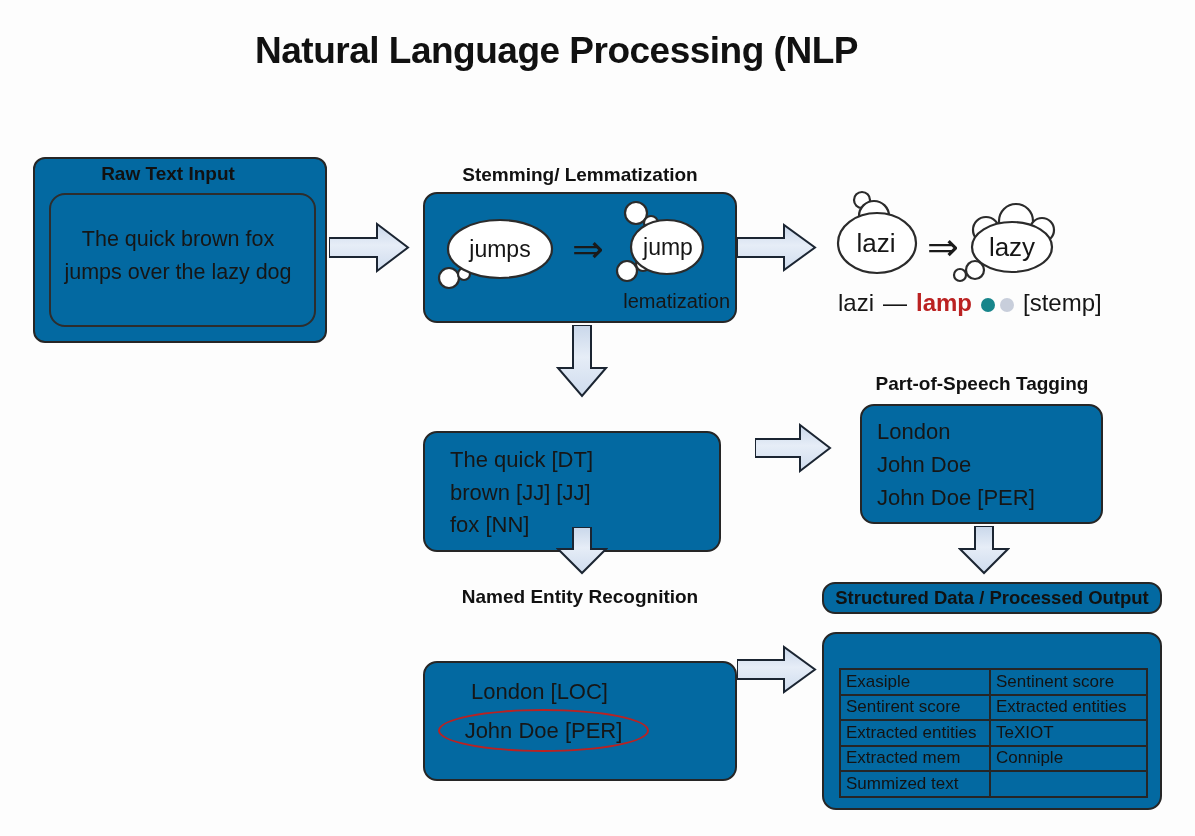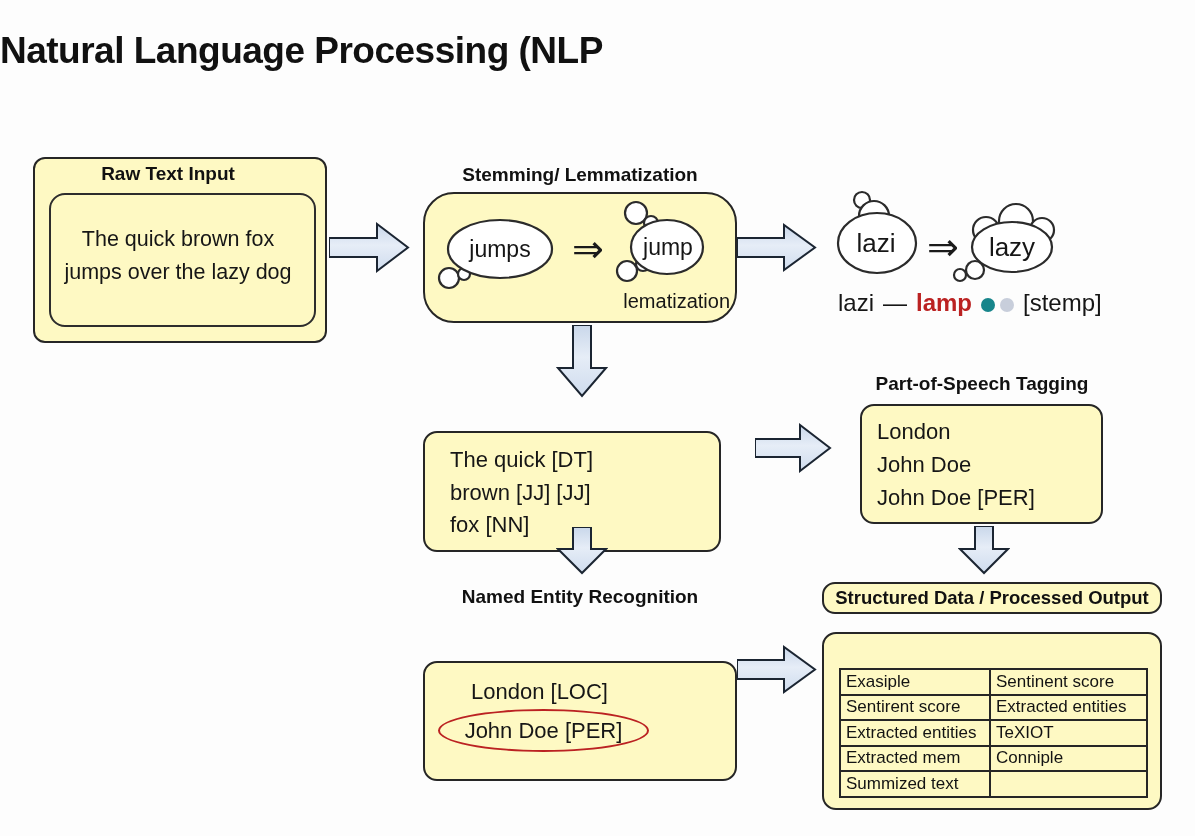--- a/index.html
+++ b/index.html
@@ -3,37 +3,37 @@
 <meta charset="utf-8">
 <style>
   :root{
     --arrow-fill:#dbe5f1; --arrow-fill2:#eef3fa; --arrow-border:#1b2532;
     --box-border:#262626; --red-accent:#bb2222; --teal-dot:#17858b; --gray-dot:#c8cedb;
   }
   *{margin:0;padding:0;box-sizing:border-box;}
   body{font-family:"Liberation Sans",sans-serif;background:#ffffff;}
   .canvas{position:relative;width:1195px;height:836px;background:#fdfdfd;overflow:hidden;}
 
-  .title{position:absolute;left:0;top:30px;width:1113px;
+  .title{position:absolute;left:0;top:30px;width:1113px;text-align:center;
          font-size:37px;font-weight:bold;color:#111;letter-spacing:-0.5px;}
 
-  .box{position:absolute;background:#fef9c3;border:2.5px solid var(--box-border);border-radius:14px;}
+  .box{position:absolute;background:#0369a1;border:2.5px solid var(--box-border);border-radius:14px;}
   .hd{position:absolute;text-align:center;font-size:19px;font-weight:bold;color:#111;}
 
   
   .raw-outer{left:33px;top:157px;width:294px;height:186px;border-radius:12px;}
   .raw-label{left:33px;top:163px;width:270px;}
   .raw-inner{position:absolute;left:14px;top:34px;width:267px;height:134px;
              border:2px solid #2d2d2d;border-radius:16px;}
   .raw-text{position:absolute;left:-6px;top:28px;width:266px;text-align:center;
             font-size:21.5px;line-height:33px;color:#161616;}
 
   
   .stem-label{left:423px;top:164px;width:314px;}
-  .stem-box{left:423px;top:192px;width:314px;height:131px;border-radius:31px;}
+  .stem-box{left:423px;top:192px;width:314px;height:131px;}
   .stem-svg{position:absolute;left:0;top:0;}
 
   
   .mid-box{left:423px;top:404px;width:298px;height:121px;margin-top:27px;}
   .mid-text{position:absolute;left:25px;top:11px;font-size:22px;line-height:32.5px;color:#161616;}
 
   
   .pos-label{left:852px;top:373px;width:260px;}
   .pos-box{left:860px;top:404px;width:243px;height:120px;}
   .pos-text{position:absolute;left:15px;top:9px;font-size:22px;line-height:33px;color:#161616;}

